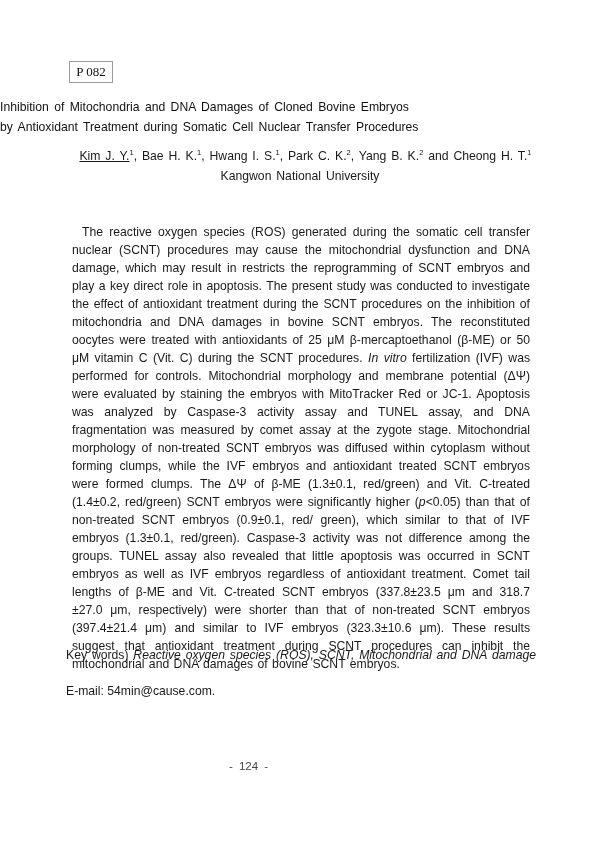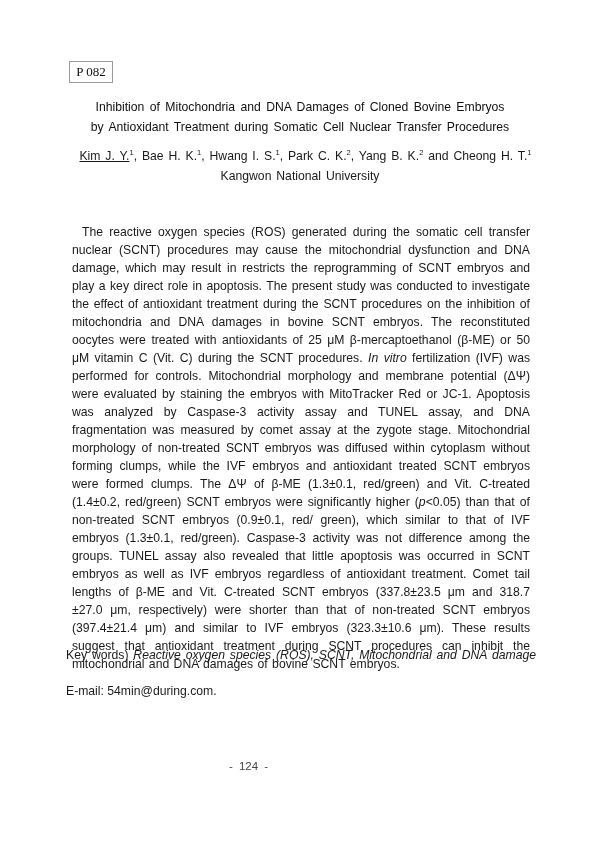--- a/index.html
+++ b/index.html
@@ -26,21 +26,21 @@
       font-size: 13px;
       line-height: 20px;
       text-align: center;
       color: #111;
     }
     .title {
       position: absolute;
       left: 0;
       width: 600px;
       top: 97px;
-      text-align: center;
+      text-align: left;
       font-size: 12.2px;
       line-height: 20px;
       color: #111;
       word-spacing: 2px;
     }
     .authors {
       position: absolute;
       left: 0;
       width: 600px;
       top: 146px;
@@ -121,16 +121,16 @@
 
 <div class="abstract">
   <p><span>The reactive oxygen species (ROS) generated during the somatic cell transfer nuclear (SCNT) procedures may cause the mitochondrial dysfunction and DNA damage, which may result in restricts the reprogramming of SCNT embryos and play a key direct role in apoptosis. The present study was conducted to investigate the effect of antioxidant treat­ment during the SCNT procedures on the inhibition of mitochondria and DNA damages in bovine SCNT embryos. The reconstituted oocytes were treated with antioxidants of 25 μM β-mercaptoethanol (β-ME) or 50 μM vitamin C (Vit. C) during the SCNT procedures. </span><i>In vitro</i><span> fertilization (IVF) was performed for controls. Mitochondrial morphology and mem­brane potential (ΔΨ) were evaluated by staining the embryos with MitoTracker Red or JC-1. Apoptosis was analyzed by Caspase-3 activity assay and TUNEL assay, and DNA fragmentation was measured by comet assay at the zygote stage. Mitochondrial morphol­ogy of non-treated SCNT embryos was diffused within cytoplasm without forming clumps, while the IVF embryos and antioxidant treated SCNT embryos were formed clumps. The ΔΨ of β-ME (1.3±0.1, red/green) and Vit. C-treated (1.4±0.2, red/green) SCNT embryos were significantly higher (</span><i>p</i><span>&lt;0.05) than that of non-treated SCNT embryos (0.9±0.1, red/ green), which similar to that of IVF embryos (1.3±0.1, red/green). Caspase-3 activity was not difference among the groups. TUNEL assay also revealed that little apoptosis was occurred in SCNT embryos as well as IVF embryos regardless of antioxidant treatment. Comet tail lengths of β-ME and Vit. C-treated SCNT embryos (337.8±23.5 μm and 318.7 ±27.0 μm, respectively) were shorter than that of non-treated SCNT embryos (397.4±21.4 μm) and similar to IVF embryos (323.3±10.6 μm). These results suggest that antioxidant treatment during SCNT procedures can inhibit the mitochondrial and DNA damages of bovine SCNT embryos.</span></p>
 </div>
 
 <div class="keywords">
   <span>Key words) </span><span class="kw-values">Reactive oxygen species (ROS), SCNT, Mitochondrial and DNA damage</span>
 </div>
 
 <div class="email">
-  <span>E-mail:  </span><span>54min@during.com.</span>
+  <span>E-mail:  </span><span>54min@cause.com.</span>
 </div>
 
 <div class="page-number">- 124 -</div>
 
 </body></html>

